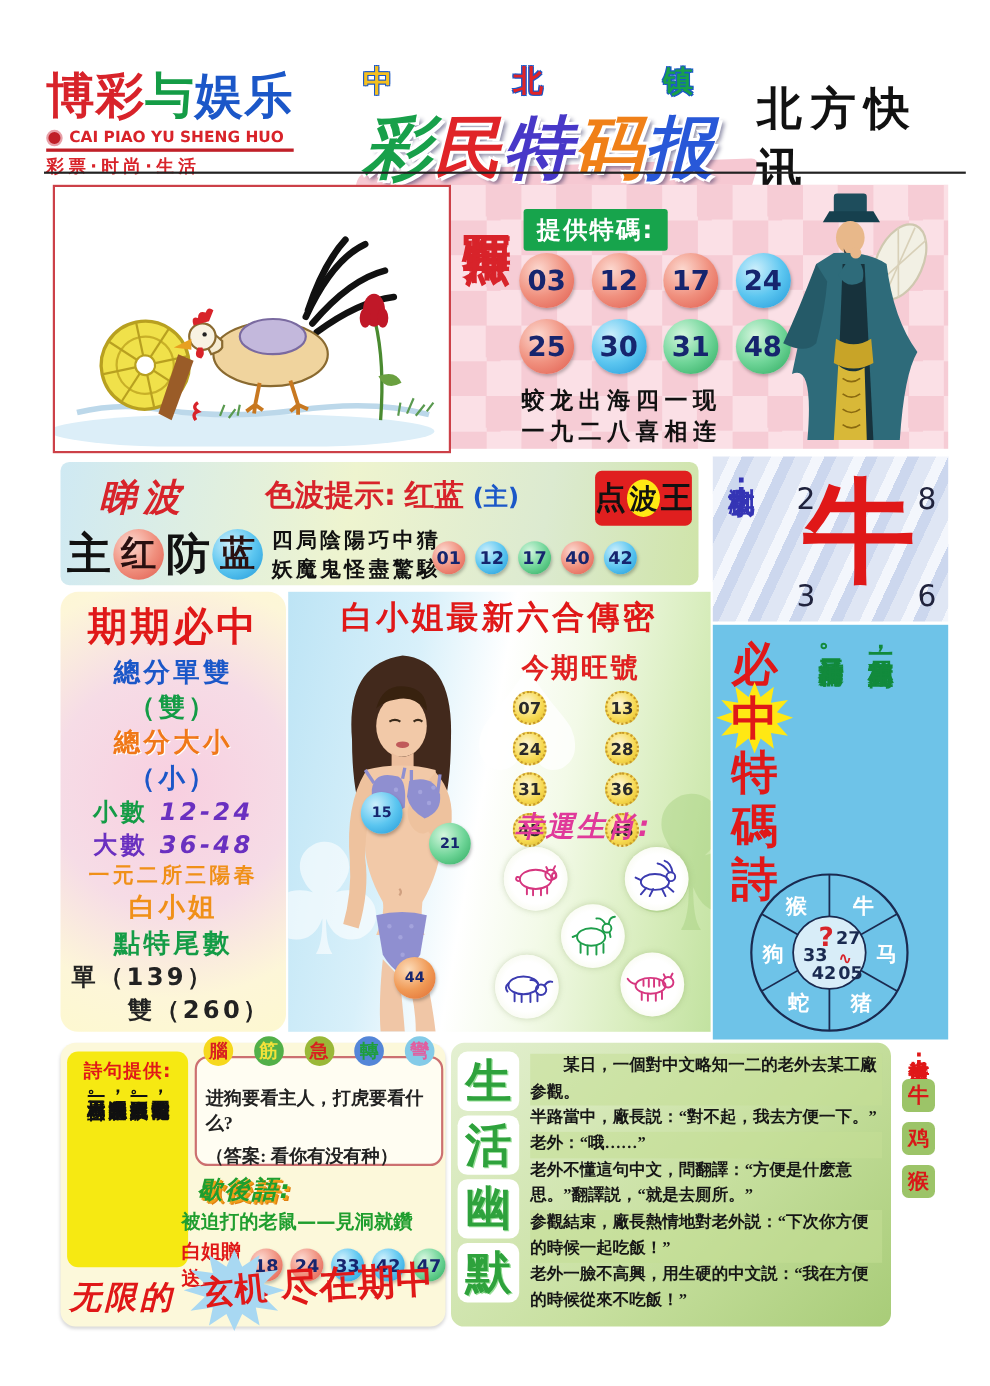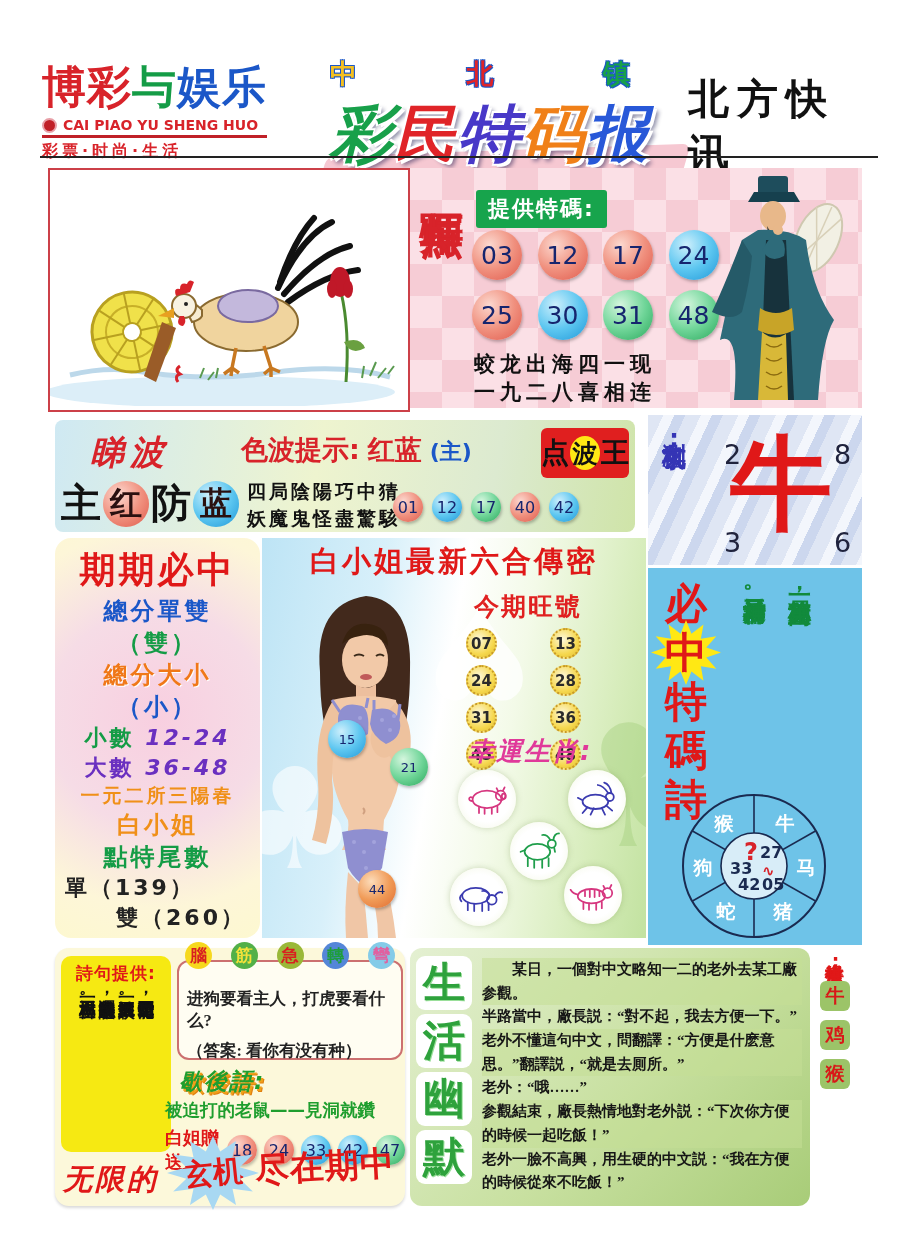--- a/index.html
+++ b/index.html
@@ -32,21 +32,21 @@
   #junshi-box{left:410px;top:168px;width:452px;height:240px;
      background:repeating-conic-gradient(#f6ccd5 0% 25%,#fbe0e6 0% 50%);background-size:64px 64px;}
   #junshi-title{left:6px;top:10px;height:225px;font-size:44px;font-weight:900;color:#d8232a;line-height:1.18;}
   #junshi-tip{left:66px;top:22px;background:#17a44c;color:#fff;font-size:22px;font-weight:bold;
               padding:4px 12px;border-radius:3px;letter-spacing:2px;}
   #junshi-balls{left:62px;top:62px;width:250px;display:grid;grid-template-columns:repeat(4,1fr);gap:10px 12px;}
   #junshi-poem{left:64px;top:182px;font-size:21px;font-weight:900;color:#111;letter-spacing:5px;line-height:1.35;}
   #strategist{right:2px;top:4px;}
 
   .ball{border-radius:50%;display:flex;align-items:center;justify-content:center;
-        font-weight:400;color:#16256e;box-shadow:1px 2px 3px rgba(0,0,0,.25);}
+        font-weight:700;color:#16256e;box-shadow:1px 2px 3px rgba(0,0,0,.25);}
   .c-red{background:radial-gradient(circle at 35% 30%,#fcd8cf,#f0907e 52%,#e05a4c);}
   .c-blue{background:radial-gradient(circle at 35% 30%,#cdeffc,#5cc6f0 52%,#1f97d8);}
   .c-green{background:radial-gradient(circle at 35% 30%,#d5f6de,#6fd598 52%,#2aa85c);}
   .c-orange{background:radial-gradient(circle at 35% 30%,#fcdcba,#f09a56 52%,#e06a30);}
   .ball-lg{width:50px;height:50px;font-size:25px;}
   .ball-sm{width:30px;height:30px;font-size:16px;}
   .ball-md{width:38px;height:38px;font-size:13px;}
 
   
   #sebo-box{left:55px;top:420px;width:580px;height:112px;border-radius:8px;
@@ -578,22 +578,22 @@
 
     <div class="hm-tile">生</div>
         <div class="hm-tile">活</div>
         <div class="hm-tile">幽</div>
         <div class="hm-tile">默</div>
       </div>
     <div class="abs" id="humor-text">
 
     <p>某日，一個對中文略知一二的老外去某工廠参觀。</p>
         <p>半路當中，廠長説：“對不起，我去方便一下。”</p>
+        <p>老外：“哦……”</p>
         <p>老外不懂這句中文，問翻譯：“方便是什麽意思。”翻譯説，“就是去厠所。”</p>
-        <p>老外：“哦……”</p>
         <p>参觀結束，廠長熱情地對老外説：“下次你方便的時候一起吃飯！”</p>
         <p>老外一臉不高興，用生硬的中文説：“我在方便的時候從來不吃飯！”</p>
       </div>
   </div>
 
   <div class="abs" id="strip">
     <div id="strip-label">重点生肖提供:</div>
     <div style="display:flex;flex-direction:column;">
 
     <div class="strip-an">牛</div>

